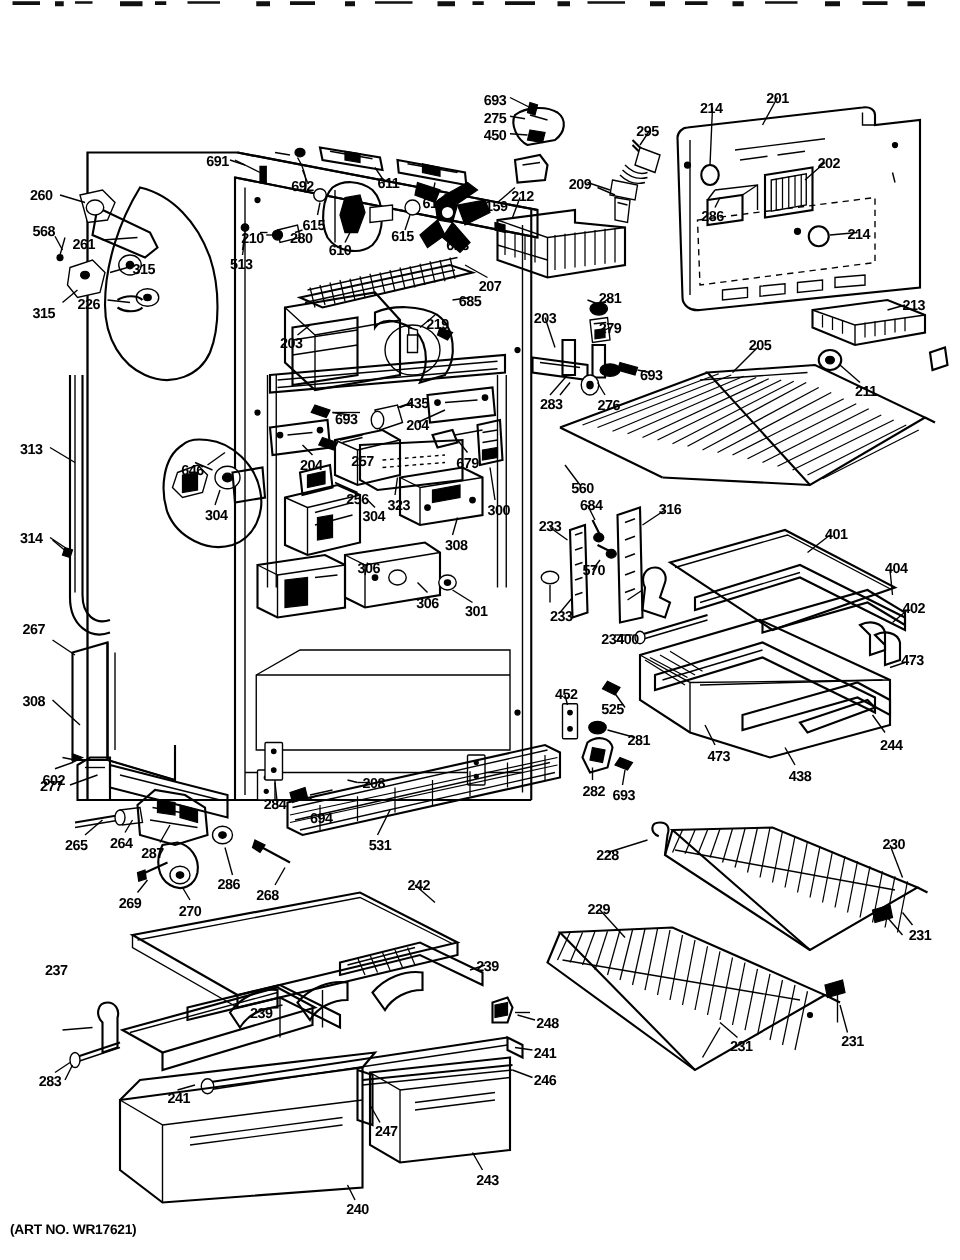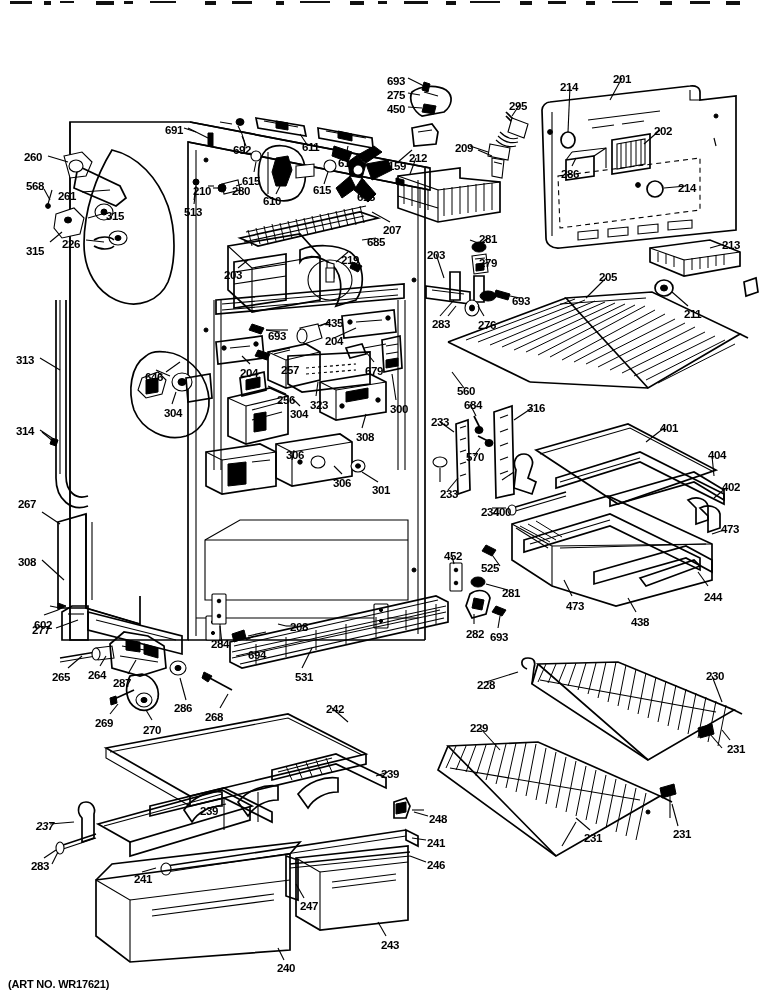--- a/index.html
+++ b/index.html
@@ -926,21 +926,21 @@
       <div class="cn" style="left: 295px; top: 672px;">531</div>
       <div class="cn" style="left: 477px; top: 680px;">228</div>
       <div class="cn" style="left: 470px; top: 723px;">229</div>
       <div class="cn" style="left: 706px; top: 671px;">230</div>
       <div class="cn" style="left: 727px; top: 744px;">231</div>
       <div class="cn" style="left: 584px; top: 833px;">231</div>
       <div class="cn" style="left: 673px; top: 829px;">231</div>
       <div class="cn" style="left: 326px; top: 704px;">242</div>
       <div class="cn" style="left: 381px; top: 769px;">239</div>
       <div class="cn" style="left: 200px; top: 806px;">239</div>
-      <div class="cn" style="left: 36px; top: 821px; font-style: italic;">237</div>
+      <div class="cn" style="left: 36px; top: 772px;">237</div>
       <div class="cn" style="left: 31px; top: 861px;">283</div>
       <div class="cn" style="left: 134px; top: 874px;">241</div>
       <div class="cn" style="left: 427px; top: 838px;">241</div>
       <div class="cn" style="left: 429px; top: 814px;">248</div>
       <div class="cn" style="left: 427px; top: 860px;">246</div>
       <div class="cn" style="left: 300px; top: 901px;">247</div>
       <div class="cn" style="left: 381px; top: 940px;">243</div>
       <div class="cn" style="left: 277px; top: 963px;">240</div>
     </div>
 

